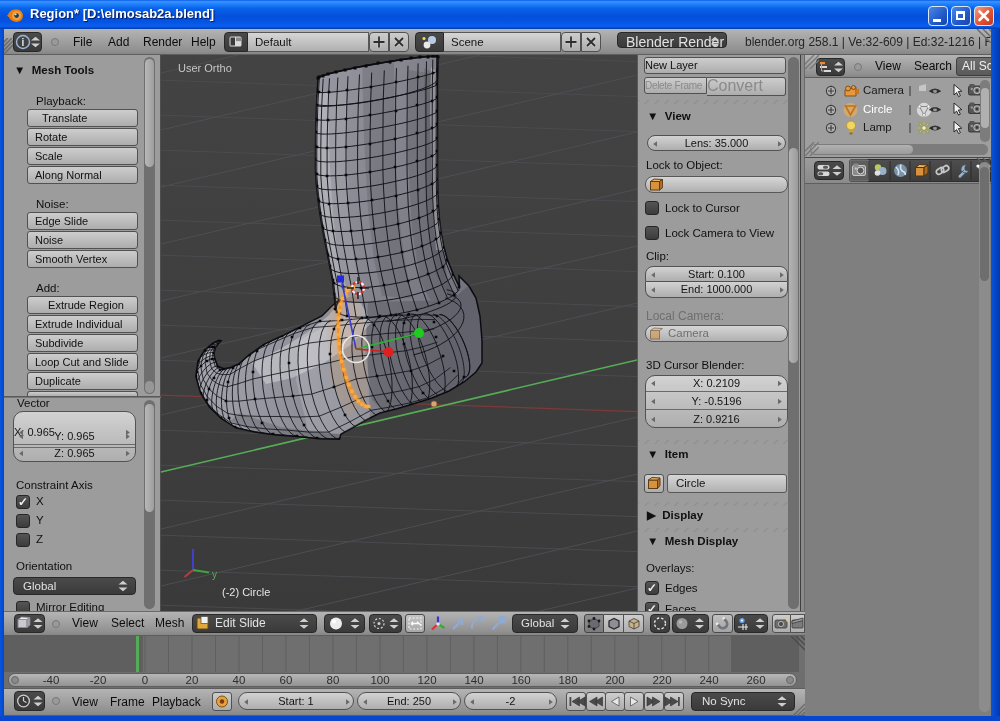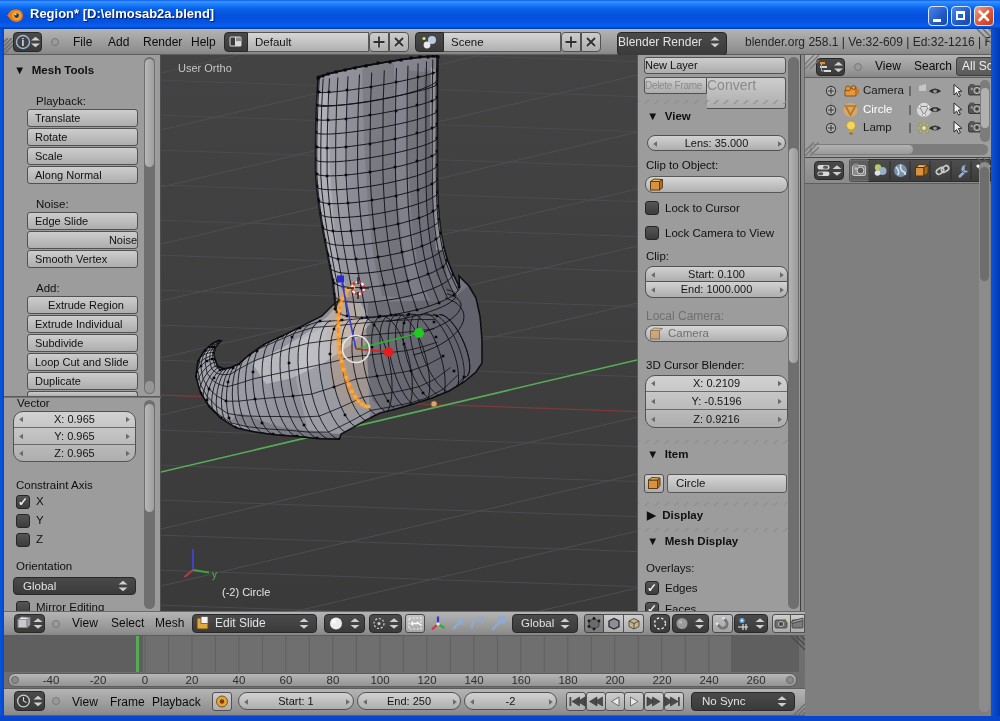--- a/index.html
+++ b/index.html
@@ -85,54 +85,54 @@
       <path d="M9,3.5 V14.5 M3.5,9 H14.5" stroke="#c8c8c8" stroke-width="3.4"></path>
       <path d="M9,3.5 V14.5 M3.5,9 H14.5" stroke="#2e2e2e" stroke-width="1.8"></path>
     </svg>
   </div>
 <div class="a btn" style="left:581px;top:32px;width:20px;height:20px;border-radius:0 4px 4px 0">
     <svg width="18" height="18" viewBox="0 0 18 18">
       <path d="M5,5 L13,13 M13,5 L5,13" stroke="#c8c8c8" stroke-width="3.6"></path>
       <path d="M5,5 L13,13 M13,5 L5,13" stroke="#2e2e2e" stroke-width="1.8"></path>
     </svg>
   </div>
-<div class="a dk" style="left:617px;top:32px;width:110px;height:24px;line-height:18px;padding-left:0;font-size:12px">Blender Render</div>
+<div class="a dk" style="left:617px;top:32px;width:110px;height:16px;line-height:18px;padding-left:8px;font-size:14px">Blender Render</div>
 <svg class="a" style="left:703px;top:32px" width="24" height="20">
     <polygon points="7.5,8.6 16.5,8.6 12,4.8" fill="#cfcfcf"></polygon>
     <polygon points="7.5,11.4 16.5,11.4 12,15.2" fill="#cfcfcf"></polygon>
   </svg>
 <div class="a" style="left:745px;top:29px;width:245px;height:26px;overflow:hidden;color:#262626;font-size:12px;line-height:26px;white-space:nowrap">blender.org 258.1 | Ve:32-609 | Ed:32-1216 | Fa:0-6</div>
 <svg class="a" style="left:975px;top:29px" width="16" height="14">
     <path d="M2,0 L16,14 M8,0 L20,12 M14,0 L22,8" stroke="#6e6e6e" stroke-width="1.5"></path>
   </svg>
 <div class="a" style="left:4px;top:55px;width:157px;height:556px;background:#9c9c9c;border-right:1px solid #4e4e4e"></div>
 <div class="a lbl" style="left:14px;top:64px;font-weight:bold">▼&nbsp; Mesh Tools</div>
 <div class="a lbl" style="left:36px;top:95px">Playback:</div>
-<div class="a btn" style="left:27px;top:109px;width:111px;height:18px;text-align:left;padding-left:7px;line-height:16px;border-radius:3px">Translate</div>
+<div class="a btn" style="left:27px;top:109px;width:111px;height:18px;text-align:left;padding-left:14px;line-height:16px;border-radius:3px">Translate</div>
 <div class="a btn" style="left:27px;top:128px;width:111px;height:18px;text-align:left;padding-left:7px;line-height:16px;border-radius:3px">Rotate</div>
 <div class="a btn" style="left:27px;top:147px;width:111px;height:18px;text-align:left;padding-left:7px;line-height:16px;border-radius:3px">Scale</div>
 <div class="a btn" style="left:27px;top:166px;width:111px;height:18px;text-align:left;padding-left:7px;line-height:16px;border-radius:3px">Along Normal</div>
 <div class="a lbl" style="left:36px;top:198px">Noise:</div>
 <div class="a btn" style="left:27px;top:212px;width:111px;height:18px;text-align:left;padding-left:7px;line-height:16px;border-radius:3px">Edge Slide</div>
-<div class="a btn" style="left:27px;top:231px;width:111px;height:18px;text-align:right;padding-left:7px;line-height:16px;border-radius:3px">Noise</div>
+<div class="a btn" style="left:27px;top:231px;width:111px;height:18px;text-align:left;padding-left:7px;line-height:16px;border-radius:3px">Noise</div>
 <div class="a btn" style="left:27px;top:250px;width:111px;height:18px;text-align:left;padding-left:7px;line-height:16px;border-radius:3px">Smooth Vertex</div>
 <div class="a lbl" style="left:36px;top:282px">Add:</div>
 <div class="a btn" style="left:27px;top:296px;width:111px;height:18px;text-align:center;padding-left:7px;line-height:16px;border-radius:3px">Extrude Region</div>
 <div class="a btn" style="left:27px;top:315px;width:111px;height:18px;text-align:left;padding-left:7px;line-height:16px;border-radius:3px">Extrude Individual</div>
 <div class="a btn" style="left:27px;top:334px;width:111px;height:18px;text-align:left;padding-left:7px;line-height:16px;border-radius:3px">Subdivide</div>
 <div class="a btn" style="left:27px;top:353px;width:111px;height:18px;text-align:left;padding-left:7px;line-height:16px;border-radius:3px">Loop Cut and Slide</div>
 <div class="a btn" style="left:27px;top:372px;width:111px;height:18px;text-align:left;padding-left:7px;line-height:16px;border-radius:3px">Duplicate</div>
 <div class="a btn" style="left:27px;top:391px;width:111px;height:5px;border-radius:3px 3px 0 0;border-bottom:none"></div>
 <div class="a" style="left:144px;top:57px;width:11px;height:337px;background:#6f6f6f;border-radius:6px"></div>
 <div class="a" style="left:145px;top:59px;width:9px;height:108px;background:linear-gradient(90deg,#b8b8b8,#9e9e9e);border-radius:5px"></div>
 <div class="a" style="left:145px;top:381px;width:9px;height:12px;background:#979797;border-radius:5px"></div>
 <div class="a" style="left:4px;top:396px;width:157px;height:2px;background:#757575;border-top:1px solid #5a5a5a"></div>
 <div class="a lbl" style="left:17px;top:397px">Vector</div>
 <div class="a pill" style="left:13px;top:411px;width:123px;height:51px;border-radius:10px"></div>
-<div class="a" style="left:14px;top:411px;width:121px;height:17px;border-bottom:1px solid #6a6a6a;color:#141414;font-size:11px;text-align:center;line-height:16px">X: 0.965<svg class="a" style="left:0;top:0" width="121" height="17">
+<div class="a" style="left:14px;top:424px;width:121px;height:24px;border-bottom:1px solid #6a6a6a;color:#141414;font-size:11px;line-height:16px">X: 0.965<svg class="a" style="left:0;top:0" width="121" height="17">
       <polygon points="9,5.7 9,11.3 5.2,8.5" fill="#6a6a6a"></polygon>
       <polygon points="112,5.7 112,11.3 115.8,8.5" fill="#6a6a6a"></polygon>
     </svg></div>
 <div class="a" style="left:14px;top:428px;width:121px;height:17px;border-bottom:1px solid #6a6a6a;color:#141414;font-size:11px;text-align:center;line-height:16px">Y: 0.965<svg class="a" style="left:0;top:0" width="121" height="17">
       <polygon points="9,5.7 9,11.3 5.2,8.5" fill="#6a6a6a"></polygon>
       <polygon points="112,5.7 112,11.3 115.8,8.5" fill="#6a6a6a"></polygon>
     </svg></div>
 <div class="a" style="left:14px;top:445px;width:121px;height:17px;color:#141414;font-size:11px;text-align:center;line-height:16px">Z: 0.965<svg class="a" style="left:0;top:0" width="121" height="17">
       <polygon points="9,5.7 9,11.3 5.2,8.5" fill="#6a6a6a"></polygon>
       <polygon points="112,5.7 112,11.3 115.8,8.5" fill="#6a6a6a"></polygon>
@@ -354,36 +354,36 @@
 <line x1="32" y1="515" x2="48" y2="517.5" stroke="#3fa33f" stroke-width="2"></line>
 <line x1="32" y1="515" x2="23.5" y2="522" stroke="#b04040" stroke-width="2"></line>
 <text x="51" y="523" fill="#55b055" font-size="10">y</text>
     </svg>
   </div>
 <div class="a" style="left:178px;top:62px;color:#c6c6c6;font-size:11px">User Ortho</div>
 <div class="a" style="left:222px;top:586px;color:#e6e6e6;font-size:11px">(-2) Circle</div>
 <div class="a" style="left:637px;top:55px;width:163px;height:556px;background:#9c9c9c;border-left:1px solid #585858"></div>
 <div class="a btn" style="left:644px;top:57px;width:142px;height:17px;line-height:15px">New Layer</div>
 <div class="a btn" style="left:644px;top:77px;width:63px;height:17px;line-height:15px;color:#8a8a8a;border-radius:3px 0 0 3px;font-size:10px;letter-spacing:-0.3px">Delete Frame</div>
-<div class="a btn" style="left:707px;top:77px;width:79px;height:32px;line-height:15px;color:#8a8a8a;border-radius:0 3px 3px 0;border-left:none;font-size:14px">Convert</div>
+<div class="a btn" style="left:707px;top:77px;width:79px;height:19px;line-height:15px;color:#8a8a8a;border-radius:0 3px 3px 0;border-left:none;font-size:16px">Convert</div>
 <svg class="a" style="left:638px;top:100px" width="162" height="4">
     <defs>
       <pattern id="hp638100" width="7" height="7" patternUnits="userSpaceOnUse" patternTransform="rotate(45)">
         <rect width="7" height="7" fill="none"></rect>
         <line x1="0" y1="0" x2="0" y2="7" stroke="#8e8e8e" stroke-width="2.5"></line>
       </pattern>
     </defs>
     <rect width="162" height="4" fill="url(#hp638100)"></rect>
   </svg>
 <div class="a lbl" style="left:647px;top:110px;font-weight:bold">▼&nbsp; View</div>
 <div class="a pill" style="left:647px;top:135px;width:139px;height:16px;line-height:14px">Lens: 35.000<svg class="a" style="left:0;top:0" width="139" height="16">
       <polygon points="9,5.2 9,10.8 5.2,8" fill="#6a6a6a"></polygon>
       <polygon points="130,5.2 130,10.8 133.8,8" fill="#6a6a6a"></polygon>
     </svg></div>
-<div class="a lbl" style="left:646px;top:159px">Clip to Object:</div>
+<div class="a lbl" style="left:646px;top:159px">Lock to Object:</div>
 <div class="a lt" style="left:645px;top:176px;width:143px;height:17px;border-radius:8px"></div>
 <svg class="a" style="left:649px;top:178px" width="14" height="14">
     <rect x="1.5" y="3.5" width="9" height="8.5" fill="#d8913c" stroke="#5e3c14" stroke-width="1"></rect>
     <path d="M1.5,3.5 L5,1 L13.5,1.5 L10.5,3.5 Z" fill="#eab465" stroke="#5e3c14" stroke-width="1"></path>
     <path d="M13.5,1.5 L13.7,9.5 L10.5,12 L10.5,3.5 Z" fill="#b06f24" stroke="#5e3c14" stroke-width="1"></path>
   </svg>
 <div class="a cb" style="left:645px;top:201px"></div>
 <div class="a lbl" style="left:665px;top:202px">Lock to Cursor</div>
 <div class="a cb" style="left:645px;top:226px"></div>
 <div class="a lbl" style="left:665px;top:227px">Lock Camera to View</div>

